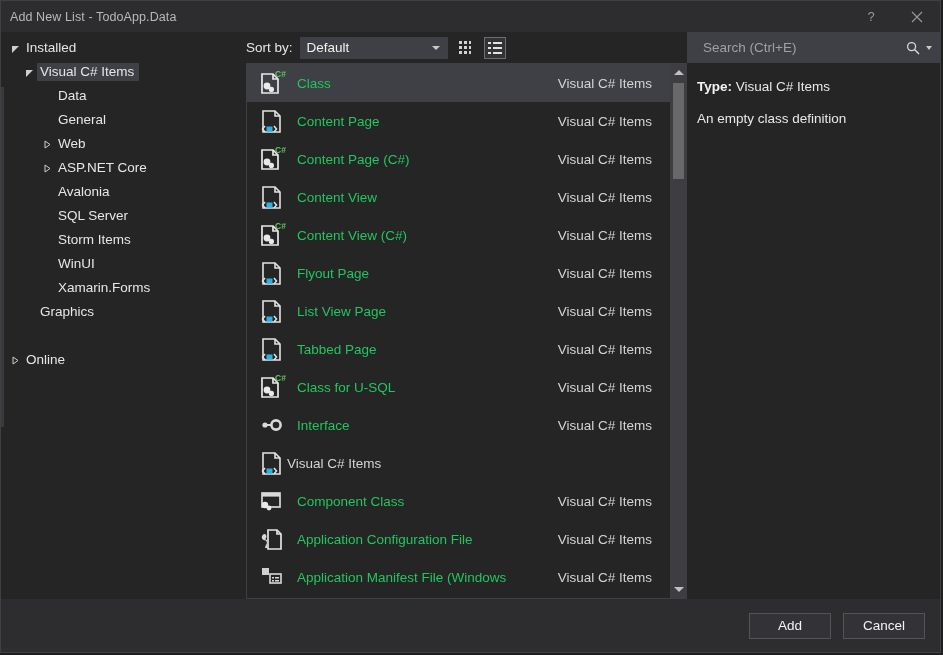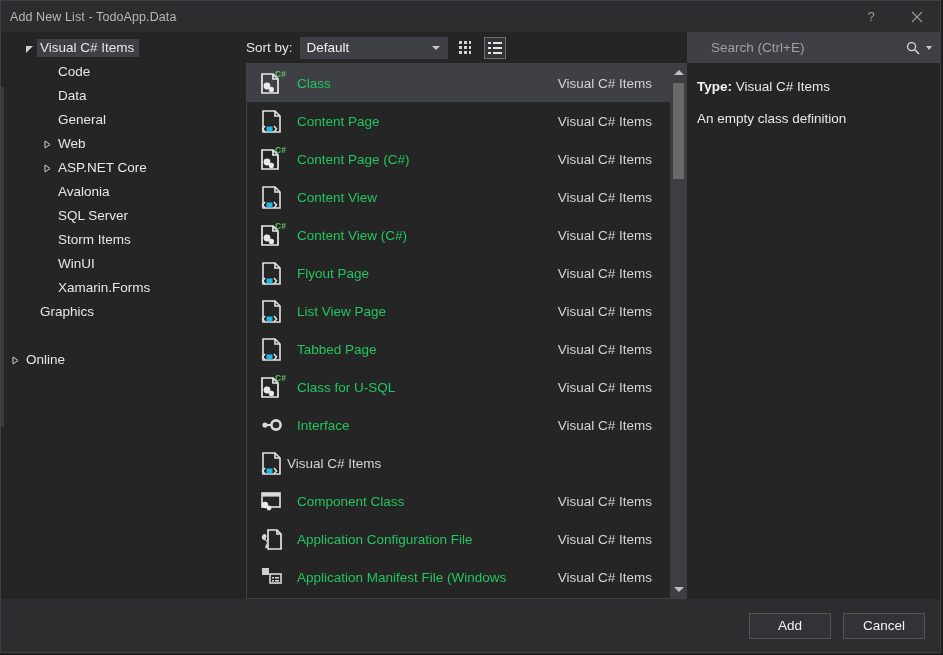--- a/index.html
+++ b/index.html
@@ -212,21 +212,21 @@
     position:relative;
     margin: 0;
   }
   .searchbox .sinput {
     flex:1;
     background: transparent;
     border: none; outline: none;
     font-family: "Liberation Sans", sans-serif;
     font-size: 13.5px;
     color: #fdba74;
-    padding-left: 24px;
+    padding-left: 16px;
   }
   .searchbox .sinput::placeholder { color: #a0a0a0; opacity:1; }
   .search-ico { width:26px;display:flex;align-items:center;justify-content:center;color:#d8d8d8; }
   .search-caret{
     width:0;height:0;margin-right:8px;
     border-left:3.5px solid transparent;
     border-right:3.5px solid transparent;
     border-top:4px solid #c9c9c9;
   }
   .detail {
@@ -295,31 +295,35 @@
         </svg>
       </div>
     </div>
   </div>
 
   <div class="body">
 
     <div class="leftpane">
       <div class="left-scroll-rail"></div>
       <div id="tree-host">
+          <div class="tree-row lvl0">
+            <span class="twisty">
+              <svg width="9" height="9" viewBox="0 0 9 9">
+                <path d="M1 2 L8 2 L1 9 Z" fill="#cfcfcf"></path>
+              </svg>
+            </span>
+            <span class="tlabel">Installed</span>
+          </div>
           <div class="tree-row lvl1 selected">
             <span class="twisty">
               <svg width="9" height="9" viewBox="0 0 9 9">
                 <path d="M1 2 L8 2 L1 9 Z" fill="#cfcfcf"></path>
               </svg>
             </span>
             <span class="tlabel">Visual C# Items</span>
-          </div>
-          <div class="tree-row lvl2">
-            <span class="twisty"></span>
-            <span class="tlabel">Code</span>
           </div>
           <div class="tree-row lvl2">
             <span class="twisty"></span>
             <span class="tlabel">Data</span>
           </div>
           <div class="tree-row lvl2">
             <span class="twisty"></span>
             <span class="tlabel">General</span>
           </div>
           <div class="tree-row lvl2">

